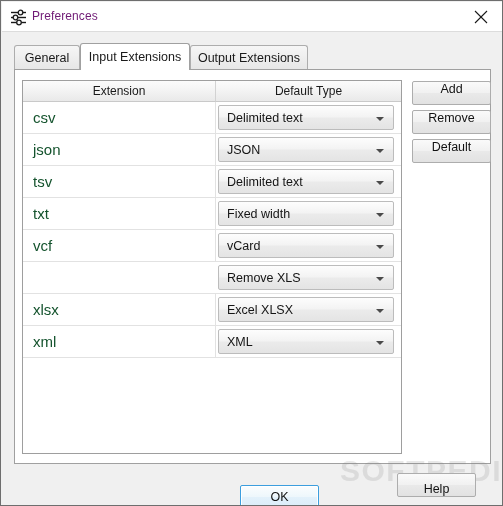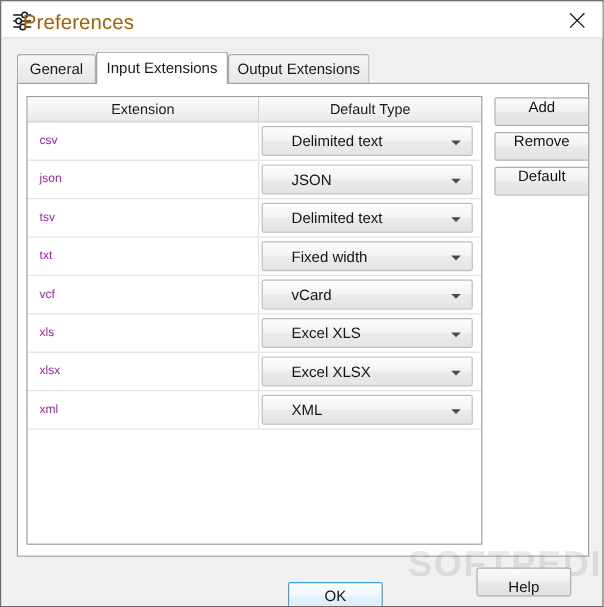--- a/index.html
+++ b/index.html
@@ -38,23 +38,23 @@
     border-bottom: 1px solid #dcdcdc;
     box-sizing: border-box;
   }
   #title-icon {
     position: absolute;
     left: 8px; top: 7px;
     width: 18px; height: 17px;
   }
   #title-text {
     position: absolute;
-    left: 17px; top: 7px;
-    font-size: 17px;
-    color: #a16207;
+    left: 30px; top: 7px;
+    font-size: 12px;
+    color: #701a75;
     letter-spacing: .1px;
     white-space: nowrap;
   }
   #close-btn {
     position: absolute;
     right: 0px; top: 0px;
     width: 44px; height: 29px;
     display: flex;
     align-items: center;
     justify-content: center;
@@ -151,41 +151,41 @@
   .cell-ext {
     position: absolute;
     left: 0; top: 0;
     width: 193px;
     height: 31px;
     box-sizing: border-box;
     border-right: 1px solid #e2e2e2;
     display: flex;
     align-items: center;
     padding-left: 10px;
-    font-size: 10px;
-    color: #a21caf;
+    font-size: 15px;
+    color: #14532d;
     cursor: default;
   }
   .cell-type {
     position: absolute;
     left: 195px; top: 3px;
     width: 176px;
     height: 25px;
   }
   .combo {
     position: relative;
     width: 100%;
     height: 100%;
     box-sizing: border-box;
     border: 1px solid #bcbcbc;
     border-radius: 2px;
     background: linear-gradient(to bottom, #fdfdfd 0%, #f3f3f3 48%, #ebebeb 52%, #e4e4e4 100%);
     display: flex;
     align-items: center;
-    padding-left: 24px;
+    padding-left: 8px;
     font-size: 12.5px;
     color: #151515;
     cursor: default;
   }
   .combo .arrow {
     position: absolute;
     right: 9px; top: 11px;
     width: 0; height: 0;
     border-left: 4px solid transparent;
     border-right: 4px solid transparent;
@@ -344,24 +344,23 @@
         <div class="cell-ext">vcf</div>
         <div class="cell-type">
           <div class="combo">
             <span>vCard</span>
             <span class="arrow"></span>
           </div>
         </div>
       </div>
 
       <div class="trow" style="top:181px;">
-        <div class="cell-ext">xls</div>
-        <div class="cell-type">
-          <div class="combo">
-            <span>Excel XLS</span>
+        <div class="cell-type">
+          <div class="combo">
+            <span>Remove XLS</span>
             <span class="arrow"></span>
           </div>
         </div>
       </div>
 
       <div class="trow" style="top:213px;">
         <div class="cell-ext">xlsx</div>
         <div class="cell-type">
           <div class="combo">
             <span>Excel XLSX</span>

